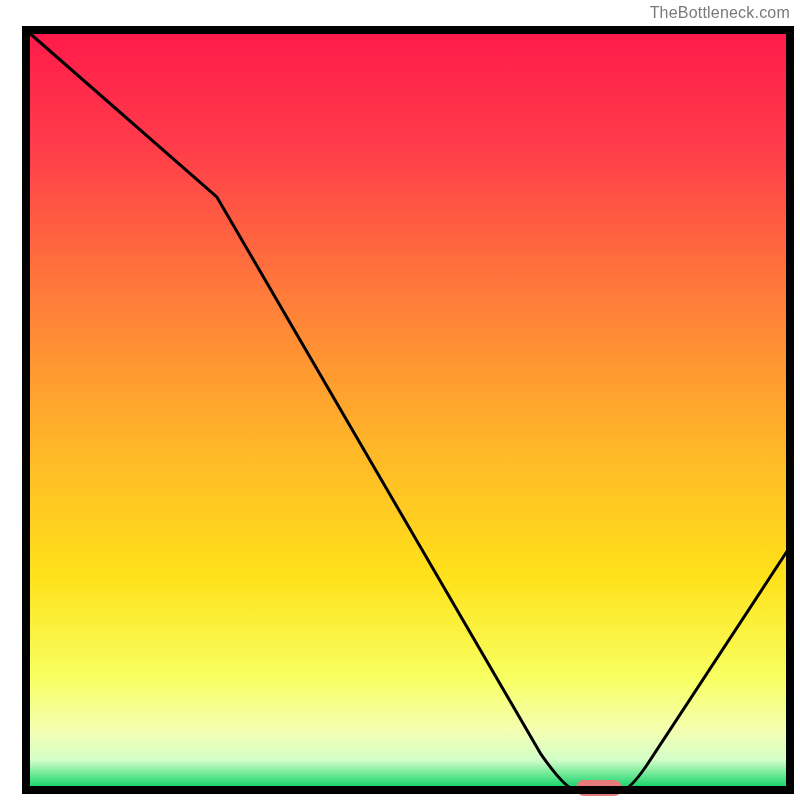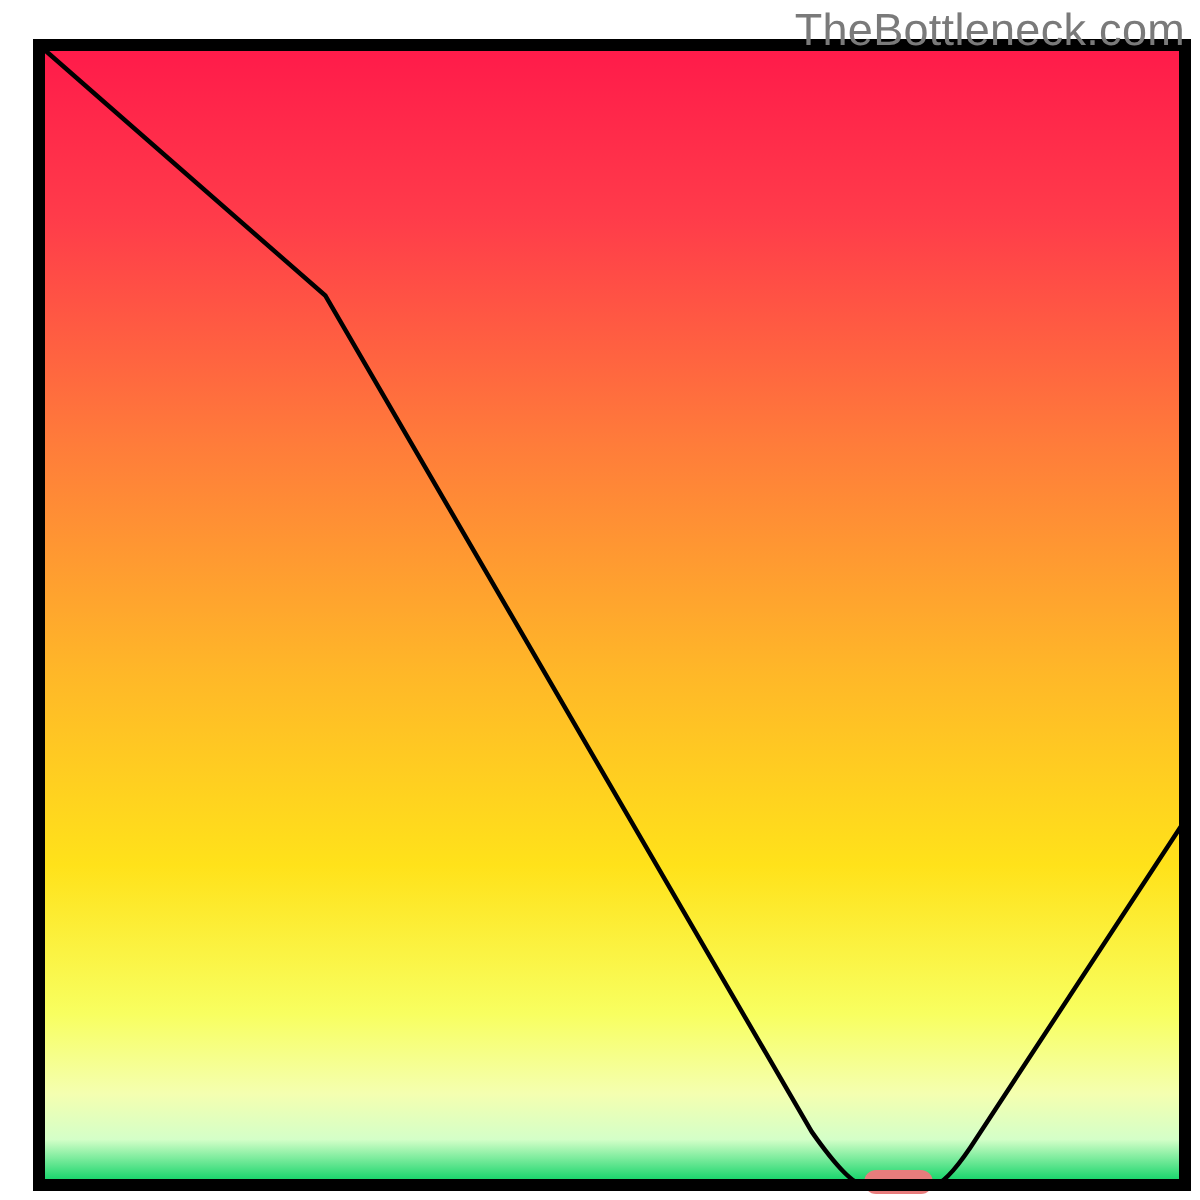--- a/index.html
+++ b/index.html
@@ -14,21 +14,21 @@
   .chart-container {
     position: relative;
     width: 800px;
     height: 800px;
   }
   .watermark {
     position: absolute;
     top: 4px;
     right: 10px;
     color: #7a7a7a;
-    font-size: 30px;
+    font-size: 16px;
     font-weight: 400;
     letter-spacing: 0.2px;
     z-index: 10;
   }
   svg {
     display: block;
   }
 </style>
 </head>
 <body>

